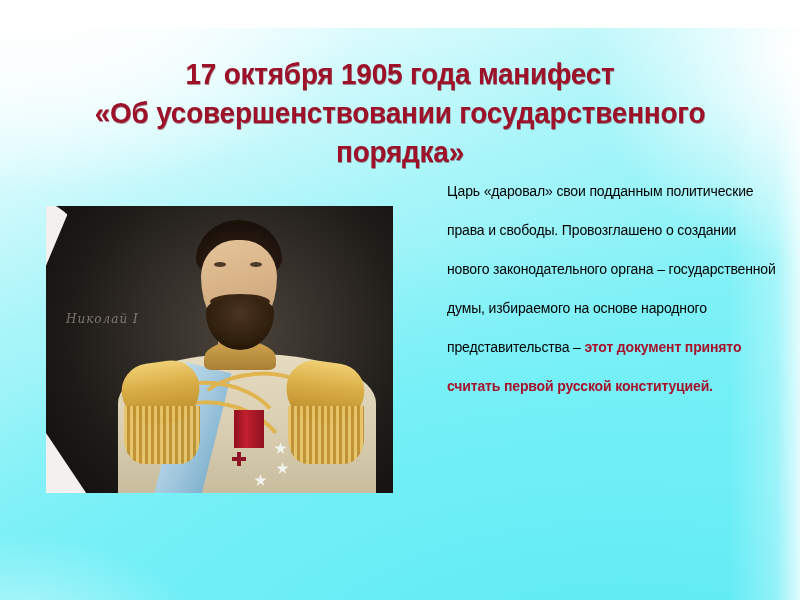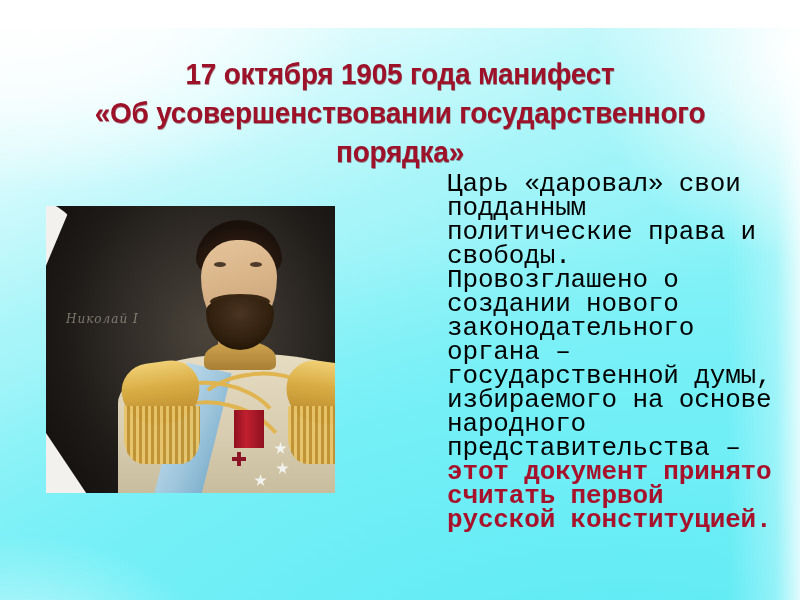--- a/index.html
+++ b/index.html
@@ -64,21 +64,21 @@
     transform-origin: 50% 0;
     white-space: pre-line;
     text-shadow: 0.5px 0.5px 0 rgba(90,10,24,0.45);
   }
 
   
   #portrait {
     position: absolute;
     left: 46px;
     top: 178px;
-    width: 289px;
+    width: 347px;
     height: 287px;
     overflow: hidden;
     background: #0f172a;
   }
   .pt-canvas {
     position: absolute;
     inset: 0;
     
     background:
       radial-gradient(ellipse 78% 92% at 56% 44%, #4a443b 0%, #322d28 36%, #1d1a17 64%, #0d0b0a 100%);
@@ -263,23 +263,23 @@
     white-space: nowrap;
   }
 
   
   #body-text {
     position: absolute;
     left: 447px;
     top: 144px;
     width: 330px;
     color: #000000;
-    font-family: Liberation Mono, monospace;
-    font-size: 26px;
-    line-height: 24px;
+    font-family: Liberation Sans, sans-serif;
+    font-size: 14px;
+    line-height: 39px;
     letter-spacing: -0.15px;
     white-space: pre-line;
   }
   #body-text .emph {
     color: #a8112a;
     font-weight: bold;
   }
 </style>
 </head>
 <body>

